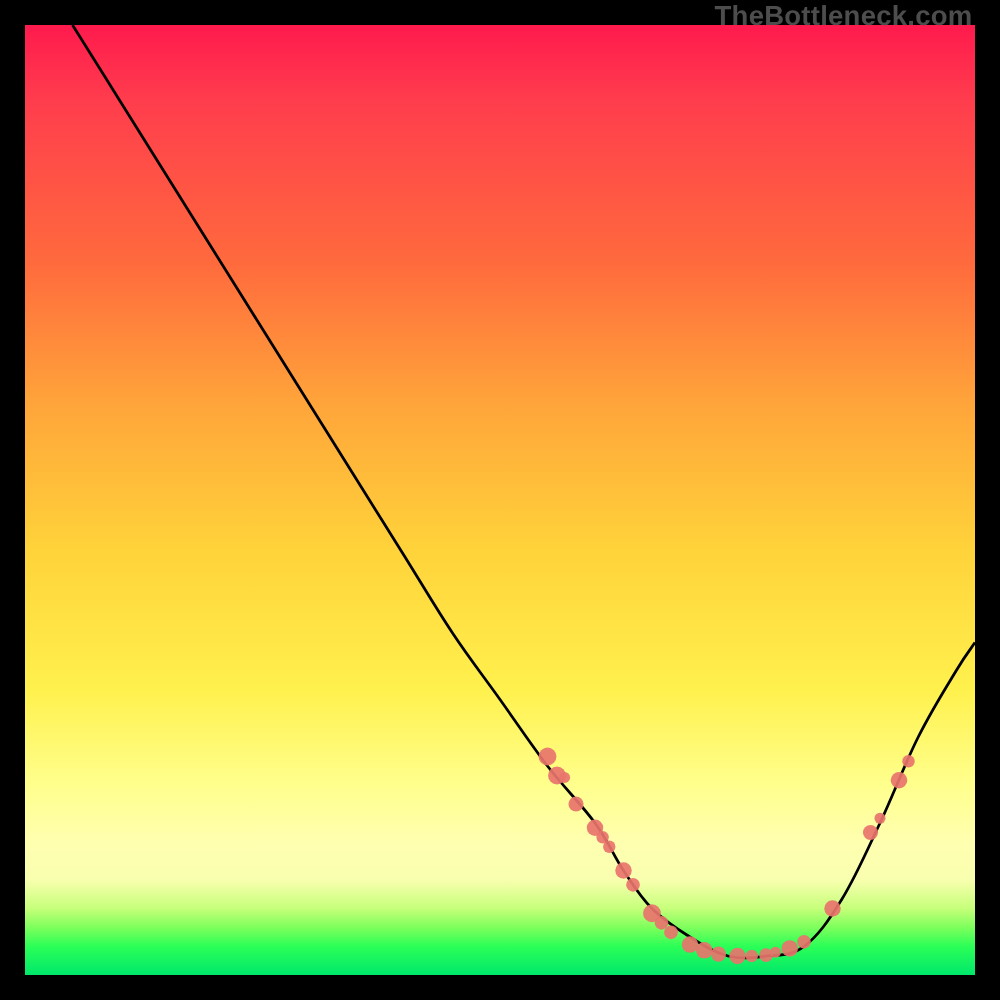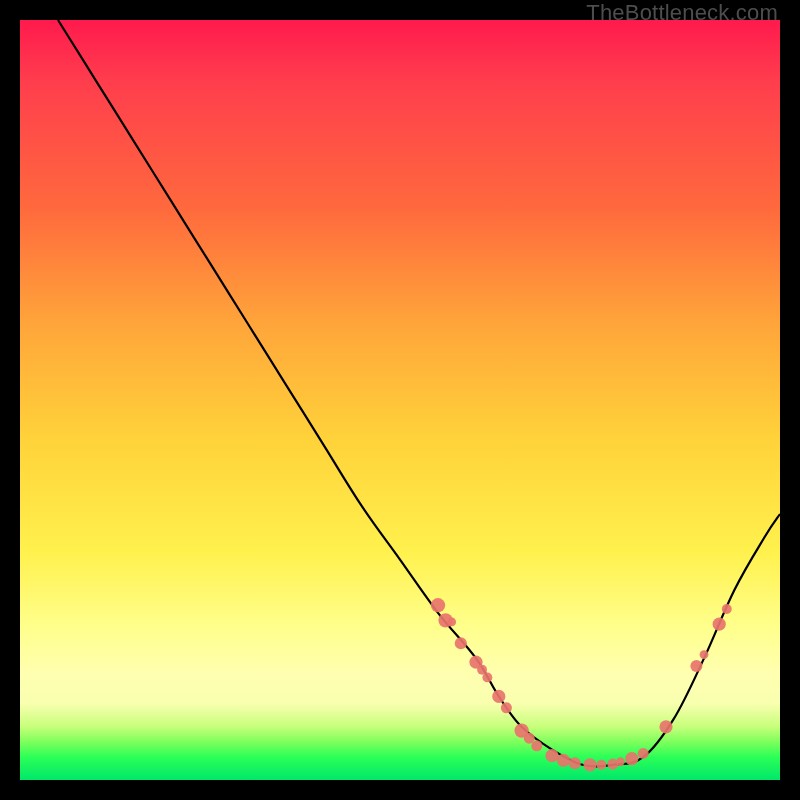--- a/index.html
+++ b/index.html
@@ -42,21 +42,21 @@
       #2bff57 97%,
       #00e76b 100%
     );
   }
   .watermark {
     position: absolute;
     top: 0px;
     right: 22px;
     color: #4d4d4d;
     font-size: 22px;
-    font-weight: 400;
+    font-weight: 700;
     letter-spacing: 0.2px;
     user-select: none;
   }
   svg.curve {
     position: absolute;
     left: 0;
     top: 0;
     width: 760px;
     height: 760px;
     overflow: visible;

